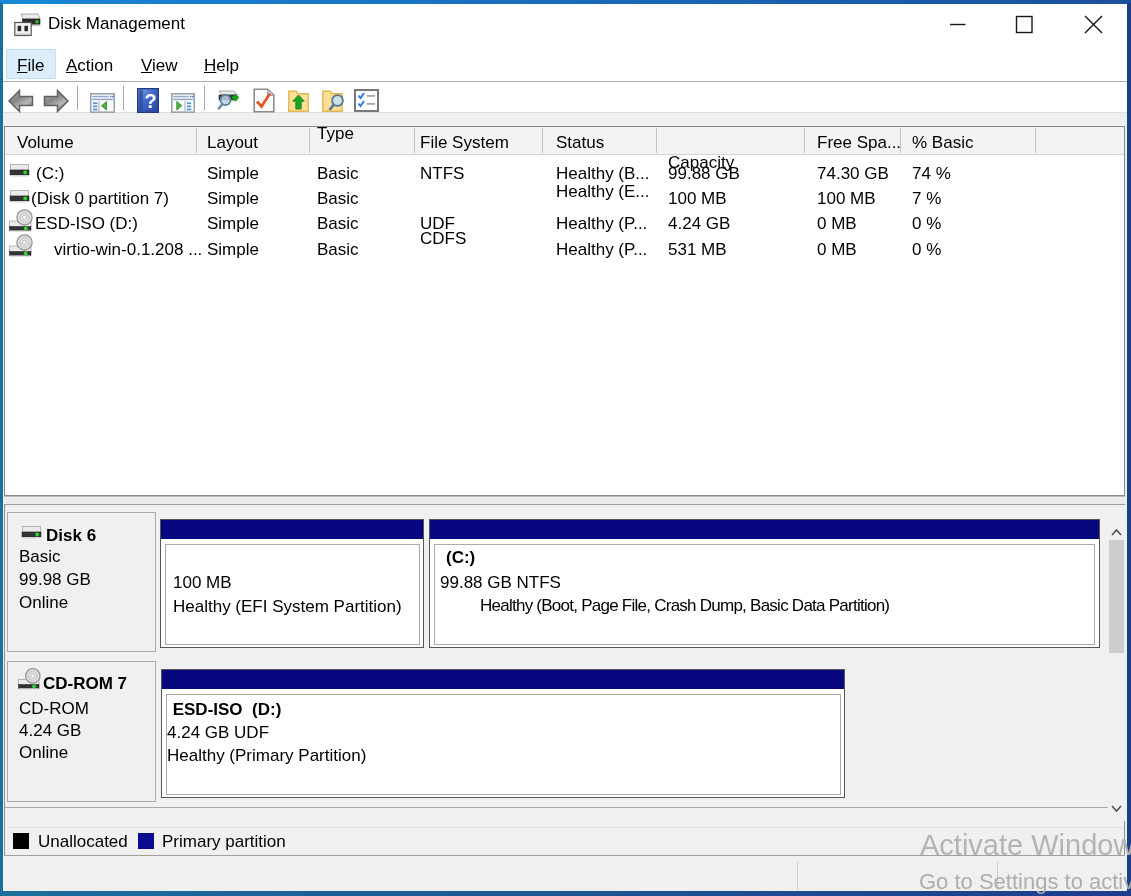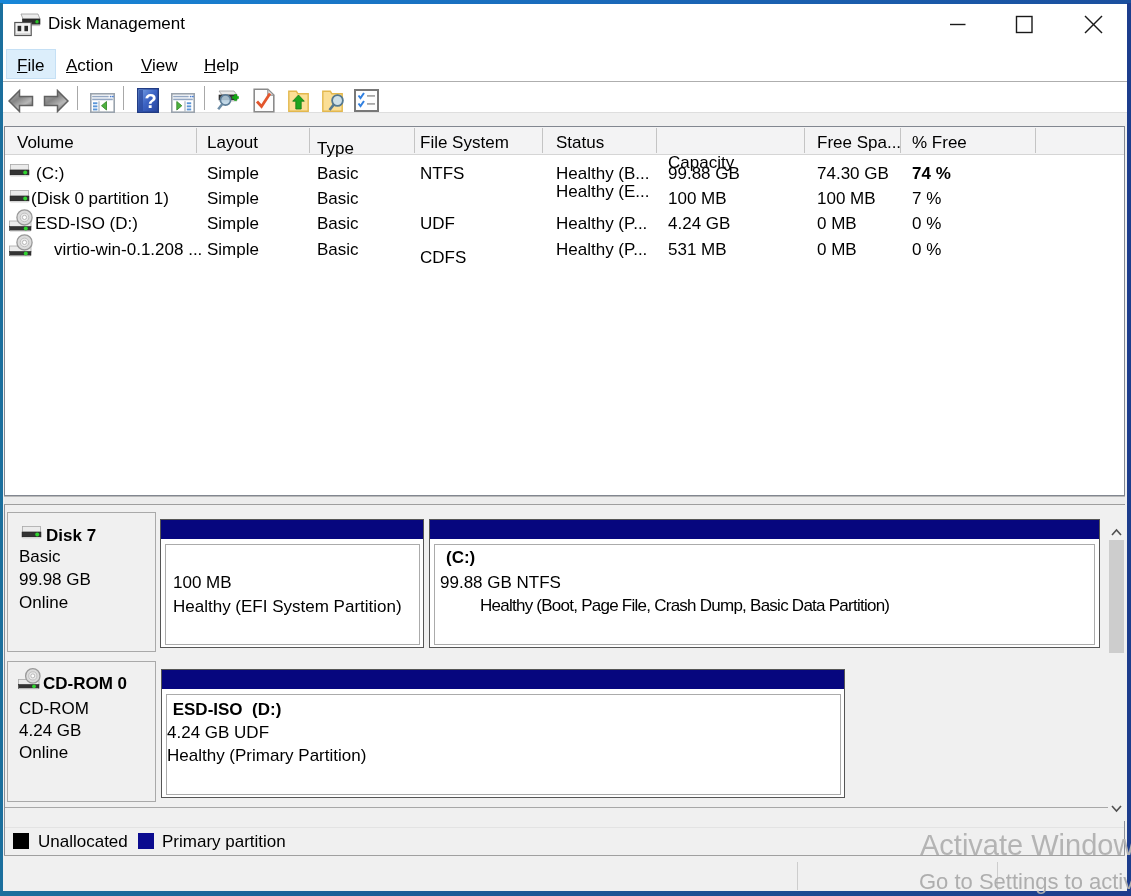--- a/index.html
+++ b/index.html
@@ -150,49 +150,49 @@
 <div class="abs" style="left:196px;top:128px;width:1px;height:25px;background:#c4c4c4;"></div>
 <div class="abs" style="left:309px;top:128px;width:1px;height:25px;background:#c4c4c4;"></div>
 <div class="abs" style="left:414px;top:128px;width:1px;height:25px;background:#c4c4c4;"></div>
 <div class="abs" style="left:542px;top:128px;width:1px;height:25px;background:#c4c4c4;"></div>
 <div class="abs" style="left:656px;top:128px;width:1px;height:25px;background:#c4c4c4;"></div>
 <div class="abs" style="left:804px;top:128px;width:1px;height:25px;background:#c4c4c4;"></div>
 <div class="abs" style="left:900px;top:128px;width:1px;height:25px;background:#c4c4c4;"></div>
 <div class="abs" style="left:1035px;top:128px;width:1px;height:25px;background:#c4c4c4;"></div>
 <div class="t" style="left:17px;top:133.4px;">Volume</div>
 <div class="t" style="left:207px;top:133.4px;">Layout</div>
-<div class="t" style="left:317px;top:139px;">Type</div>
+<div class="t" style="left:317px;top:124px;">Type</div>
 <div class="t" style="left:420px;top:133.4px;">File System</div>
 <div class="t" style="left:556px;top:133.4px;text-align:right;">Status</div>
 <div class="t" style="left:668px;top:133.4px;margin-top:20px;">Capacity</div>
 <div class="t" style="left:817px;top:133.4px;">Free Spa...</div>
-<div class="t" style="left:912px;top:133.4px;">% Free</div>
+<div class="t" style="left:912px;top:133.4px;">% Basic</div>
 
 <svg class="abs" style="left:9px;top:164px;" width="21" height="13" viewBox="0 0 21 13">
   <rect x="1.5" y="0.5" width="18" height="5.5" fill="#ebebeb" stroke="#a8a8a8" stroke-width="0.8"></rect>
   <rect x="1" y="6" width="19" height="5" fill="#333333" stroke="#222" stroke-width="0.5"></rect>
   <circle cx="16.2" cy="8.5" r="2" fill="#2fd32f"></circle>
   <rect x="1.5" y="11" width="18" height="1.5" fill="#d5d5d5"></rect>
 </svg>
 <div class="t" style="left:36px;top:163.5px;">(C:)</div>
 <div class="t" style="left:207px;top:163.5px;">Simple</div>
 <div class="t" style="left:317px;top:163.5px;">Basic</div>
 <div class="t" style="left:420px;top:163.5px;">NTFS</div>
 <div class="t" style="left:556px;top:163.5px;">Healthy (B...</div>
 <div class="t" style="left:668px;top:163.5px;">99.88 GB</div>
 <div class="t" style="left:817px;top:163.5px;">74.30 GB</div>
-<div class="t" style="left:912px;top:163.5px;font-weight:bold;">74 %</div>
+<div class="t" style="left:912px;top:163.5px;">74 %</div>
 
 <svg class="abs" style="left:9px;top:189.5px;" width="21" height="13" viewBox="0 0 21 13">
   <rect x="1.5" y="0.5" width="18" height="5.5" fill="#ebebeb" stroke="#a8a8a8" stroke-width="0.8"></rect>
   <rect x="1" y="6" width="19" height="5" fill="#333333" stroke="#222" stroke-width="0.5"></rect>
   <circle cx="16.2" cy="8.5" r="2" fill="#2fd32f"></circle>
   <rect x="1.5" y="11" width="18" height="1.5" fill="#d5d5d5"></rect>
 </svg>
-<div class="t" style="left:31px;top:188.9px;">(Disk 0 partition 1)</div>
+<div class="t" style="left:31px;top:188.9px;">(Disk 0 partition 7)</div>
 <div class="t" style="left:207px;top:188.9px;">Simple</div>
 <div class="t" style="left:317px;top:188.9px;">Basic</div>
 <div class="t" style="left:556px;top:182px;">Healthy (E...</div>
 <div class="t" style="left:668px;top:188.9px;">100 MB</div>
 <div class="t" style="left:817px;top:188.9px;">100 MB</div>
 <div class="t" style="left:912px;top:188.9px;">7 %</div>
 
 <svg class="abs" style="left:8.5px;top:208.5px;" width="24" height="23" viewBox="0 0 24 23">
   <rect x="0.5" y="12" width="21.5" height="6" fill="#ebebeb" stroke="#a8a8a8" stroke-width="0.8"></rect>
   <rect x="0.5" y="17.5" width="21.5" height="4" fill="#333333" stroke="#222" stroke-width="0.5"></rect>
@@ -216,39 +216,39 @@
   <rect x="0.5" y="17.5" width="21.5" height="4" fill="#333333" stroke="#222" stroke-width="0.5"></rect>
   <rect x="1" y="21.5" width="20.5" height="1.2" fill="#d5d5d5"></rect>
   <circle cx="16.8" cy="19.4" r="2" fill="#2fd32f"></circle>
   <circle cx="15.5" cy="8.4" r="7.6" fill="#dcdcdc" stroke="#999999" stroke-width="1.3"></circle>
   <circle cx="15.5" cy="8.4" r="4.3" fill="#eaeaea" stroke="#c0c0c0" stroke-width="1"></circle>
   <circle cx="15.5" cy="8.4" r="2.1" fill="#ffffff" stroke="#a8a8a8" stroke-width="0.8"></circle>
 </svg>
 <div class="t" style="left:34px;top:239.8px;margin-left:20px;">virtio-win-0.1.208 ...</div>
 <div class="t" style="left:207px;top:239.8px;">Simple</div>
 <div class="t" style="left:317px;top:239.8px;">Basic</div>
-<div class="t" style="left:420px;top:248px;">CDFS</div>
+<div class="t" style="left:420px;top:229px;">CDFS</div>
 <div class="t" style="left:556px;top:239.8px;">Healthy (P...</div>
 <div class="t" style="left:668px;top:239.8px;">531 MB</div>
 <div class="t" style="left:817px;top:239.8px;">0 MB</div>
 <div class="t" style="left:912px;top:239.8px;">0 %</div>
 
 <div class="abs" style="left:4px;top:496px;width:1121px;height:8px;background:#ececec;border-top:1px solid #b9b9b9;box-sizing:border-box;"></div>
 
 <div class="abs" style="left:4px;top:504px;width:1121px;height:352px;background:#f0f0f0;border:1px solid #8a8f98;border-top:1px solid #9e9e9e;box-sizing:border-box;"></div>
 <div class="abs" style="left:5px;top:807px;width:1103px;height:1px;background:#a8a8a8;"></div>
 
 <div class="abs" style="left:7px;top:512px;width:149px;height:140px;background:#f0f0f0;border:1px solid #a9a9a9;box-sizing:border-box;"></div>
 <svg class="abs" style="left:21px;top:526px;" width="21" height="13" viewBox="0 0 21 13">
   <rect x="1.5" y="0.5" width="18" height="5.5" fill="#ebebeb" stroke="#a8a8a8" stroke-width="0.8"></rect>
   <rect x="1" y="6" width="19" height="5" fill="#333333" stroke="#222" stroke-width="0.5"></rect>
   <circle cx="16.2" cy="8.5" r="2" fill="#2fd32f"></circle>
   <rect x="1.5" y="11" width="18" height="1.5" fill="#d5d5d5"></rect>
 </svg>
-<div class="t b" style="left:46px;top:526.3px;">Disk 7</div>
+<div class="t b" style="left:46px;top:526.3px;">Disk 6</div>
 <div class="t" style="left:19px;top:547.4px;">Basic</div>
 <div class="t" style="left:19px;top:570.4px;">99.98 GB</div>
 <div class="t" style="left:19px;top:593.2px;">Online</div>
 
 <div class="abs" style="left:160px;top:519px;width:264px;height:129px;background:#fff;border:1px solid #555;box-sizing:border-box;"></div>
 <div class="abs" style="left:161px;top:520px;width:262px;height:19px;background:#06067e;"></div>
 <div class="abs" style="left:164.5px;top:544px;width:255px;height:101px;background:#fff;border:1px solid #ababab;box-sizing:border-box;"></div>
 <div class="t" style="left:173px;top:572.8px;">100 MB</div>
 <div class="t" style="left:173px;top:597.3px;">Healthy (EFI System Partition)</div>
 
@@ -262,21 +262,21 @@
 <div class="abs" style="left:7px;top:661px;width:149px;height:141px;background:#f0f0f0;border:1px solid #a9a9a9;box-sizing:border-box;"></div>
 <svg class="abs" style="left:18px;top:668px;" width="23" height="22" viewBox="0 0 23 22">
   <rect x="0.5" y="11.5" width="20.5" height="5.5" fill="#ebebeb" stroke="#a8a8a8" stroke-width="0.8"></rect>
   <rect x="0.5" y="16.5" width="20.5" height="3.8" fill="#333333" stroke="#222" stroke-width="0.5"></rect>
   <rect x="1" y="20.3" width="19.5" height="1.2" fill="#d5d5d5"></rect>
   <circle cx="16" cy="18.3" r="1.9" fill="#2fd32f"></circle>
   <circle cx="14.8" cy="7.9" r="7.2" fill="#dcdcdc" stroke="#999999" stroke-width="1.3"></circle>
   <circle cx="14.8" cy="7.9" r="4.1" fill="#eaeaea" stroke="#c0c0c0" stroke-width="1"></circle>
   <circle cx="14.8" cy="7.9" r="2" fill="#ffffff" stroke="#a8a8a8" stroke-width="0.8"></circle>
 </svg>
-<div class="t b" style="left:43px;top:674.3px;">CD-ROM 0</div>
+<div class="t b" style="left:43px;top:674.3px;">CD-ROM 7</div>
 <div class="t" style="left:19px;top:699.2px;">CD-ROM</div>
 <div class="t" style="left:19px;top:721.2px;">4.24 GB</div>
 <div class="t" style="left:19px;top:743.2px;">Online</div>
 
 <div class="abs" style="left:161px;top:669px;width:684px;height:129px;background:#fff;border:1px solid #555;box-sizing:border-box;"></div>
 <div class="abs" style="left:162px;top:670px;width:682px;height:19px;background:#06067e;"></div>
 <div class="abs" style="left:165.5px;top:694px;width:675px;height:101px;background:#fff;border:1px solid #ababab;box-sizing:border-box;"></div>
 <div class="t b" style="left:172.7px;top:700.1px;">ESD-ISO&nbsp; (D:)</div>
 <div class="t" style="left:167px;top:723.2px;">4.24 GB UDF</div>
 <div class="t" style="left:167px;top:746.3px;">Healthy (Primary Partition)</div>

